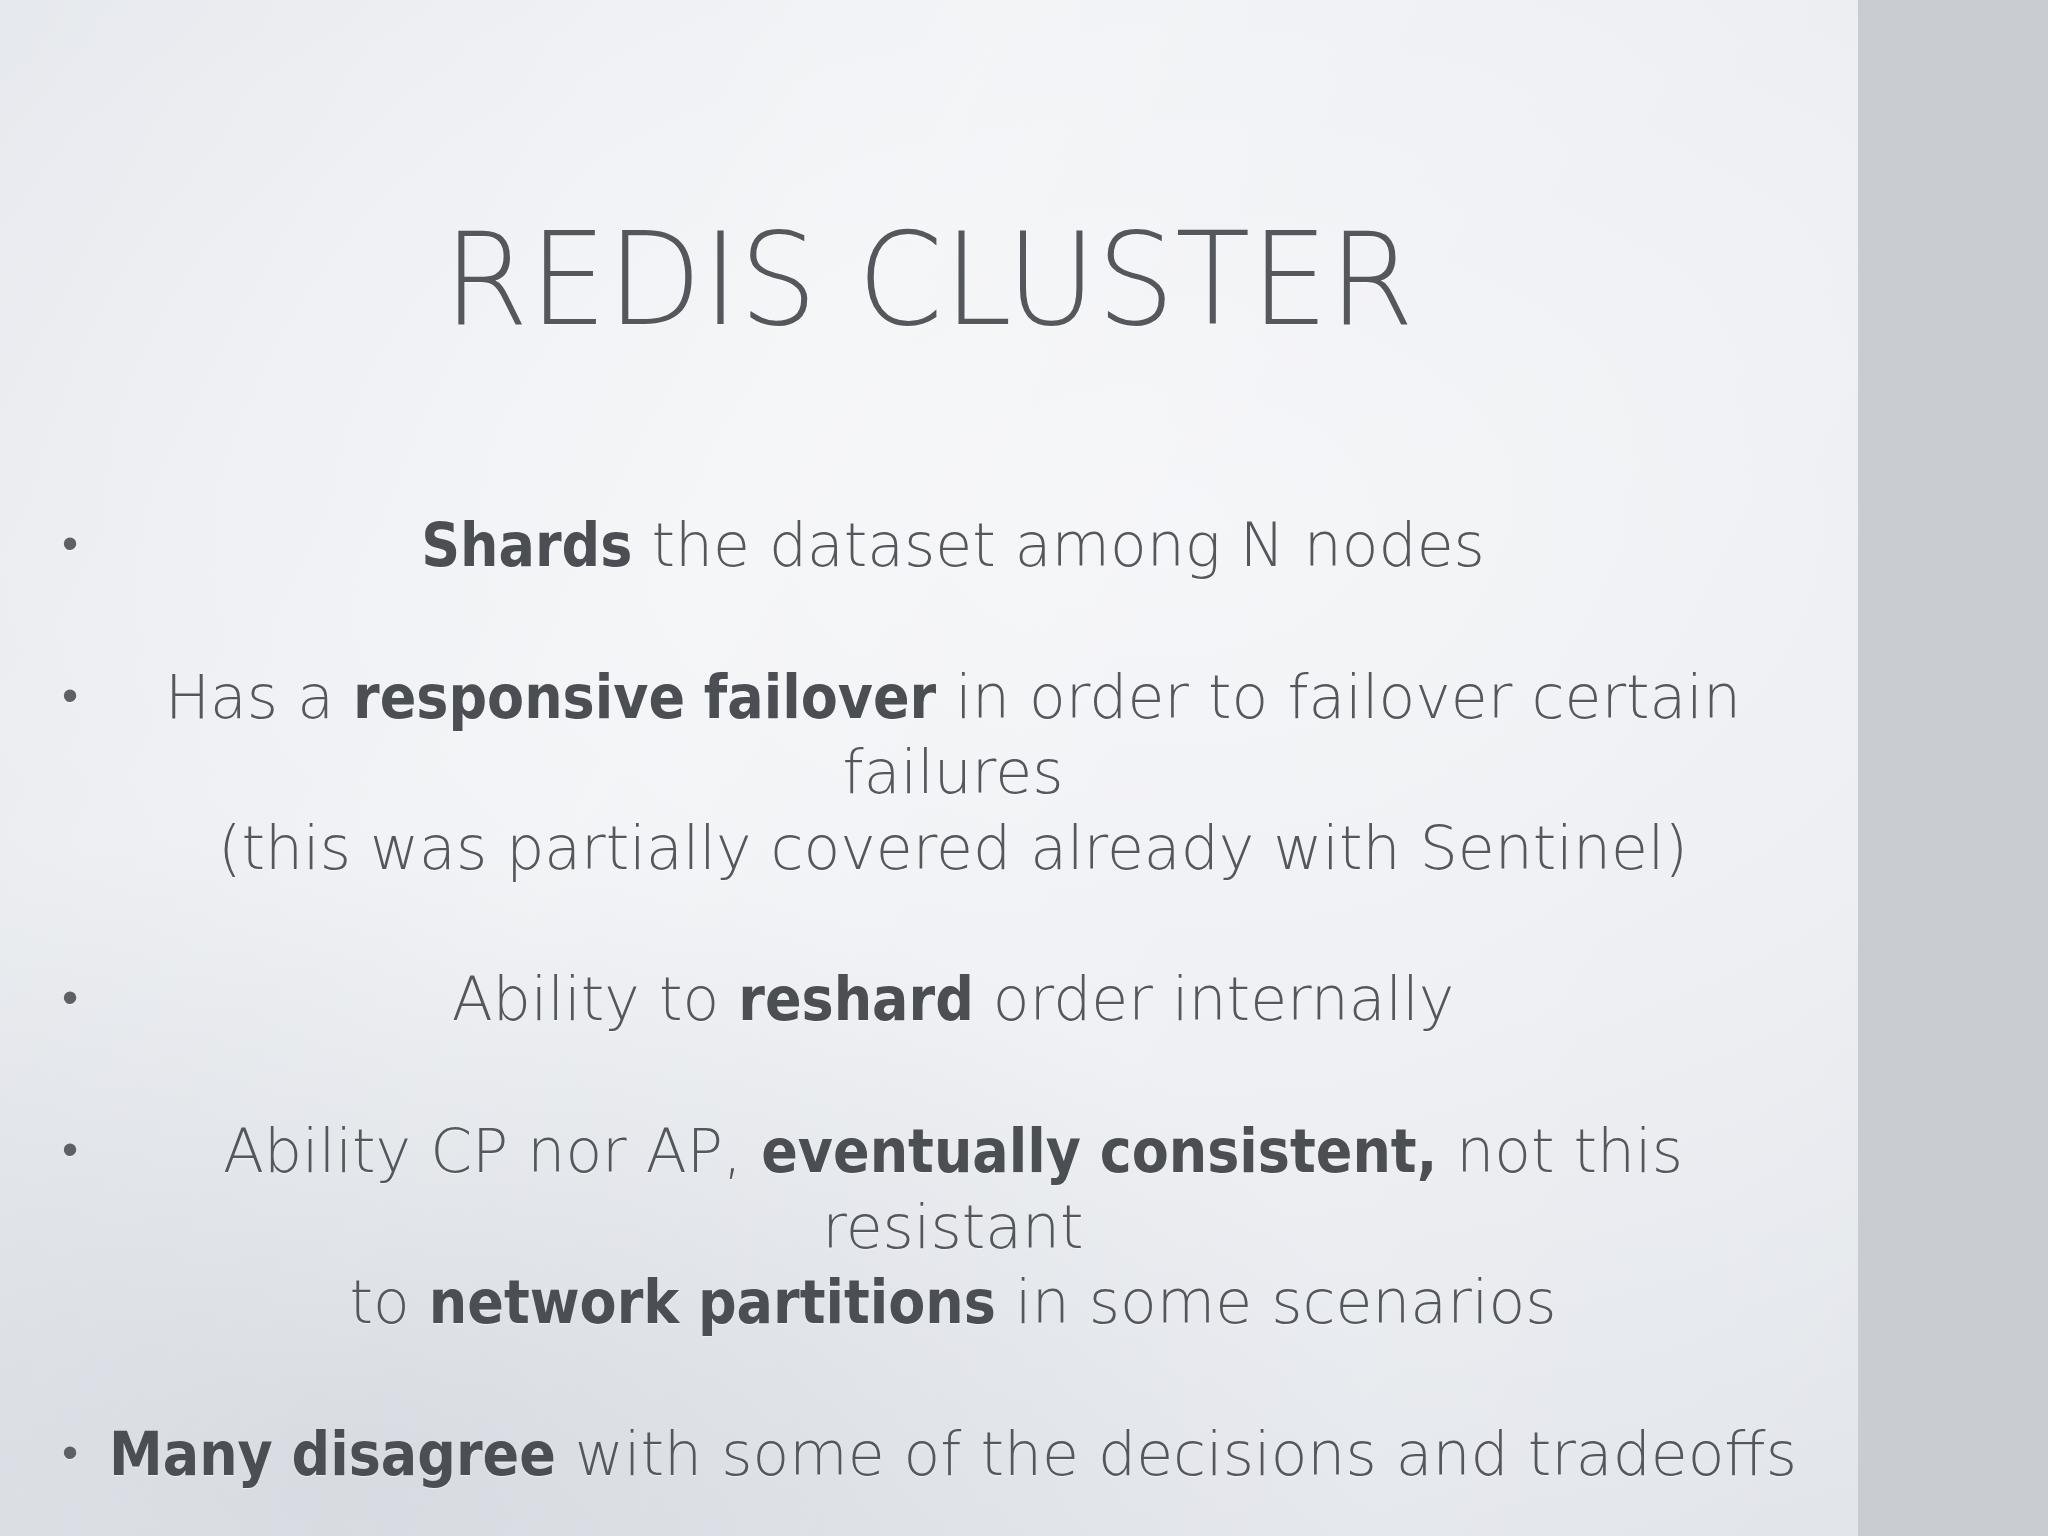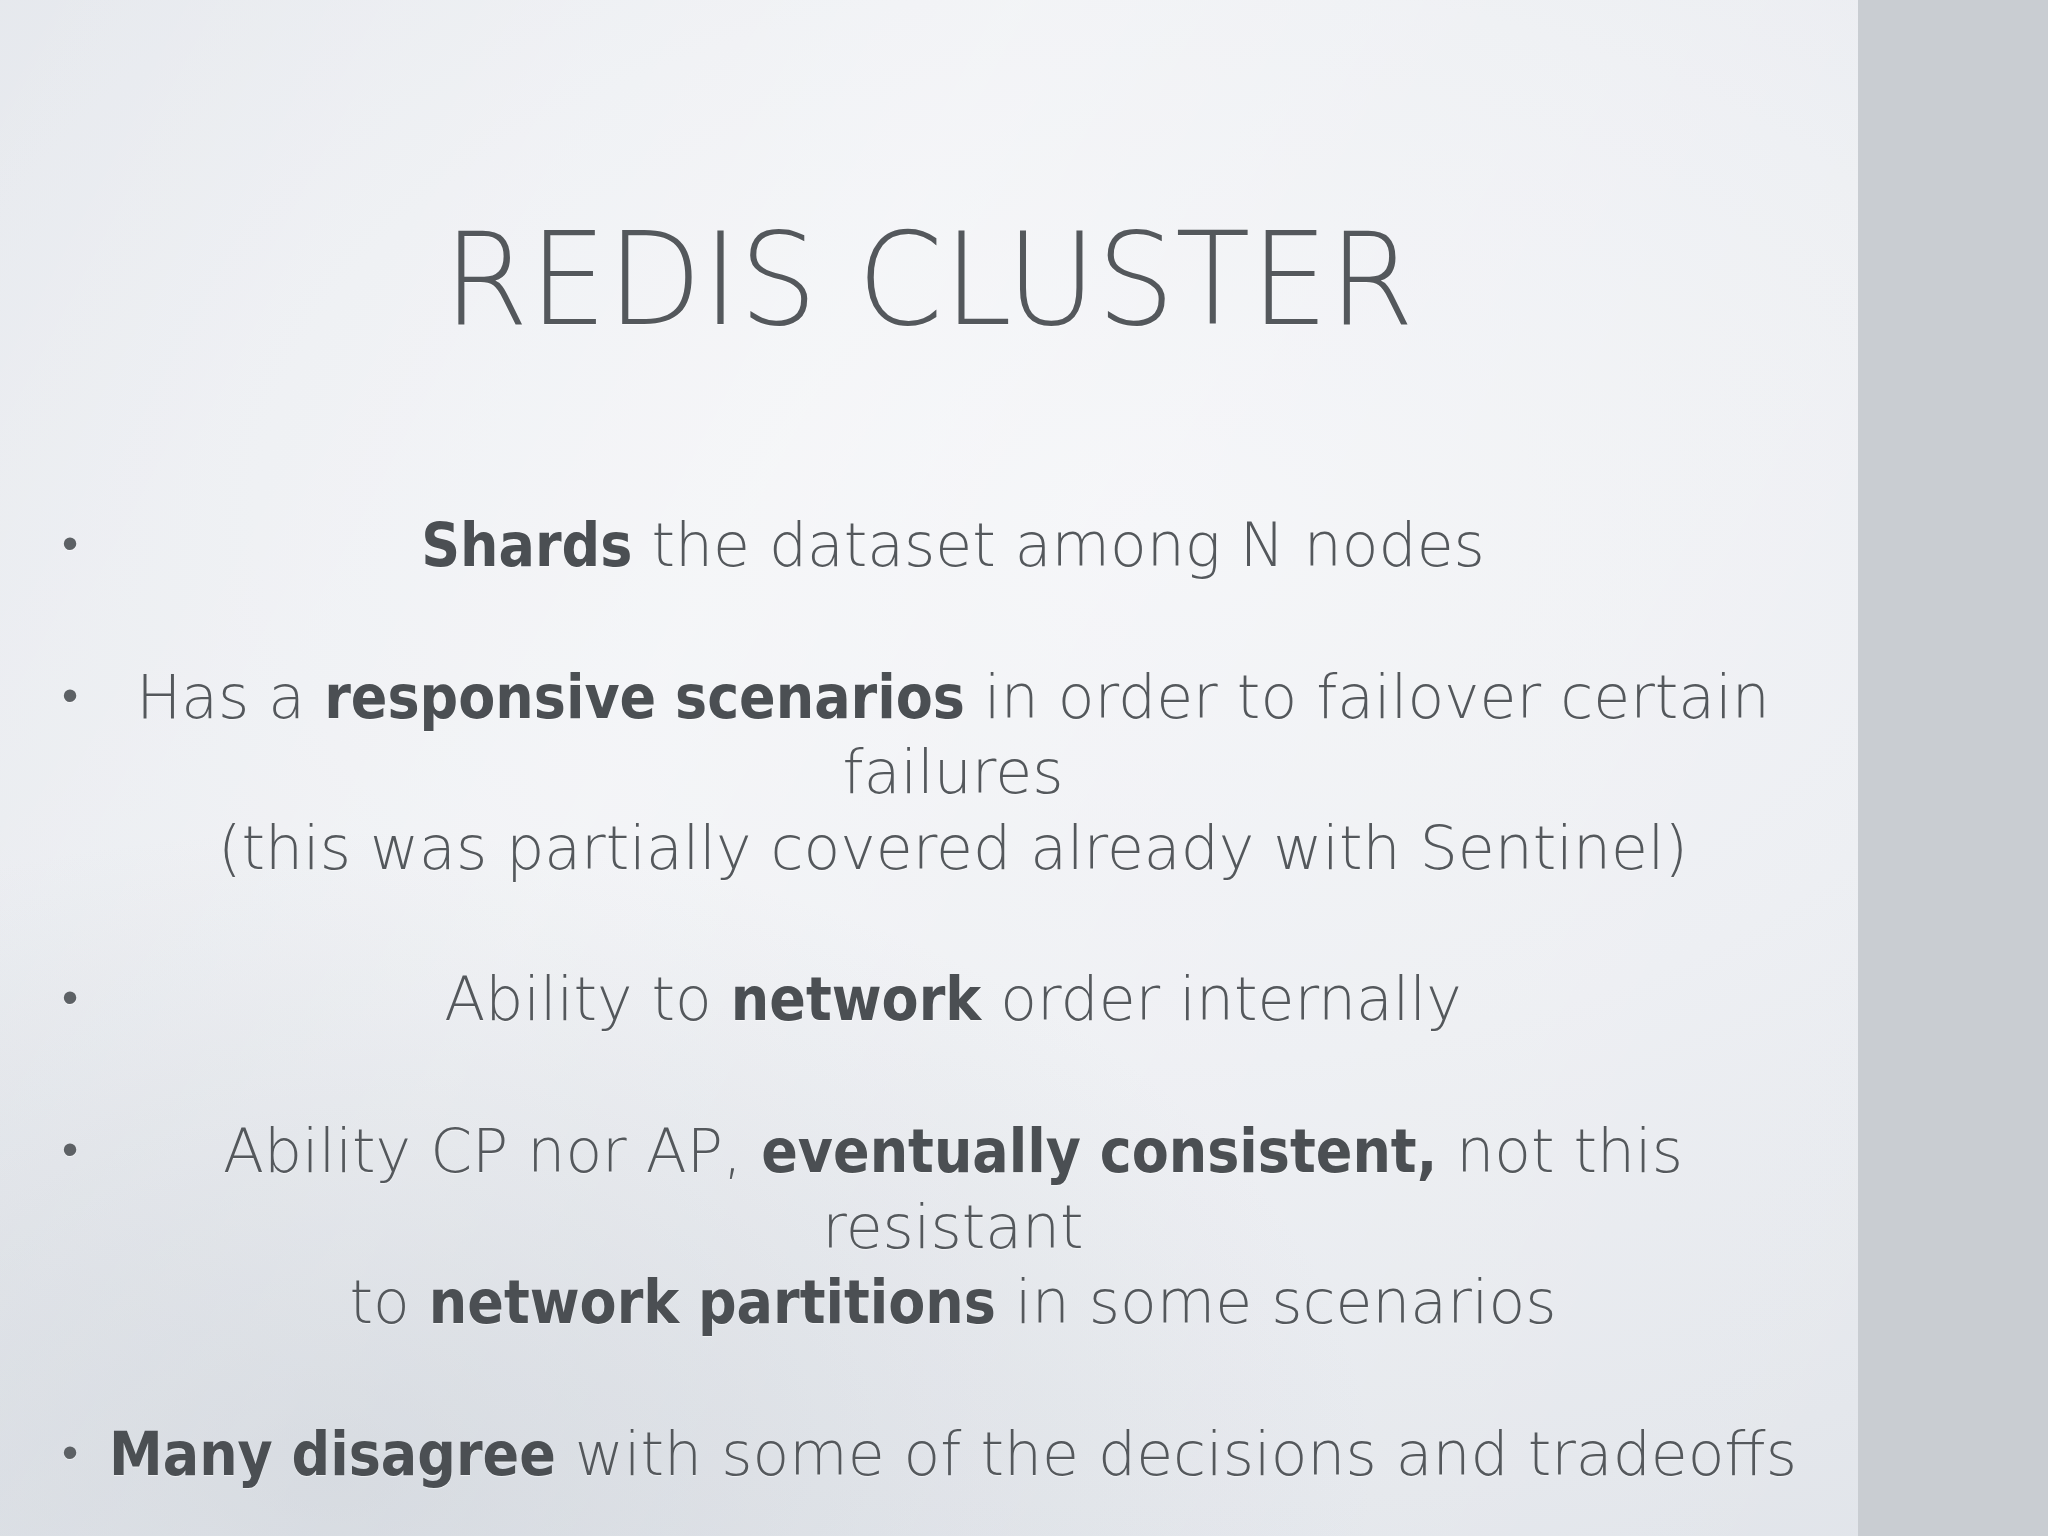--- a/index.html
+++ b/index.html
@@ -119,28 +119,28 @@
     <div class="bullet-list">
         <div class="bullet">
           <span class="bullet-dot">•</span>
           <span class="bullet-text">
             <span class="ln"><b>Shards</b><span> the dataset among N nodes</span></span>
           </span>
         </div>
         <div class="bullet">
           <span class="bullet-dot">•</span>
           <span class="bullet-text">
-            <span class="ln"><span>Has a </span><b>responsive scenarios</b><span> in order to failover certain failures</span></span>
+            <span class="ln"><span>Has a </span><b>responsive failover</b><span> in order to failover certain failures</span></span>
             <span class="ln"><span>(this was partially covered already with Sentinel)</span></span>
           </span>
         </div>
         <div class="bullet">
           <span class="bullet-dot">•</span>
           <span class="bullet-text">
-            <span class="ln"><span>Ability to </span><b>network</b><span> order internally</span></span>
+            <span class="ln"><span>Ability to </span><b>reshard</b><span> order internally</span></span>
           </span>
         </div>
         <div class="bullet">
           <span class="bullet-dot">•</span>
           <span class="bullet-text">
             <span class="ln"><span>Ability CP nor AP, </span><b>eventually consistent,</b><span> not this resistant</span></span>
             <span class="ln"><span>to </span><b>network partitions</b><span> in some scenarios</span></span>
           </span>
         </div>
         <div class="bullet">

